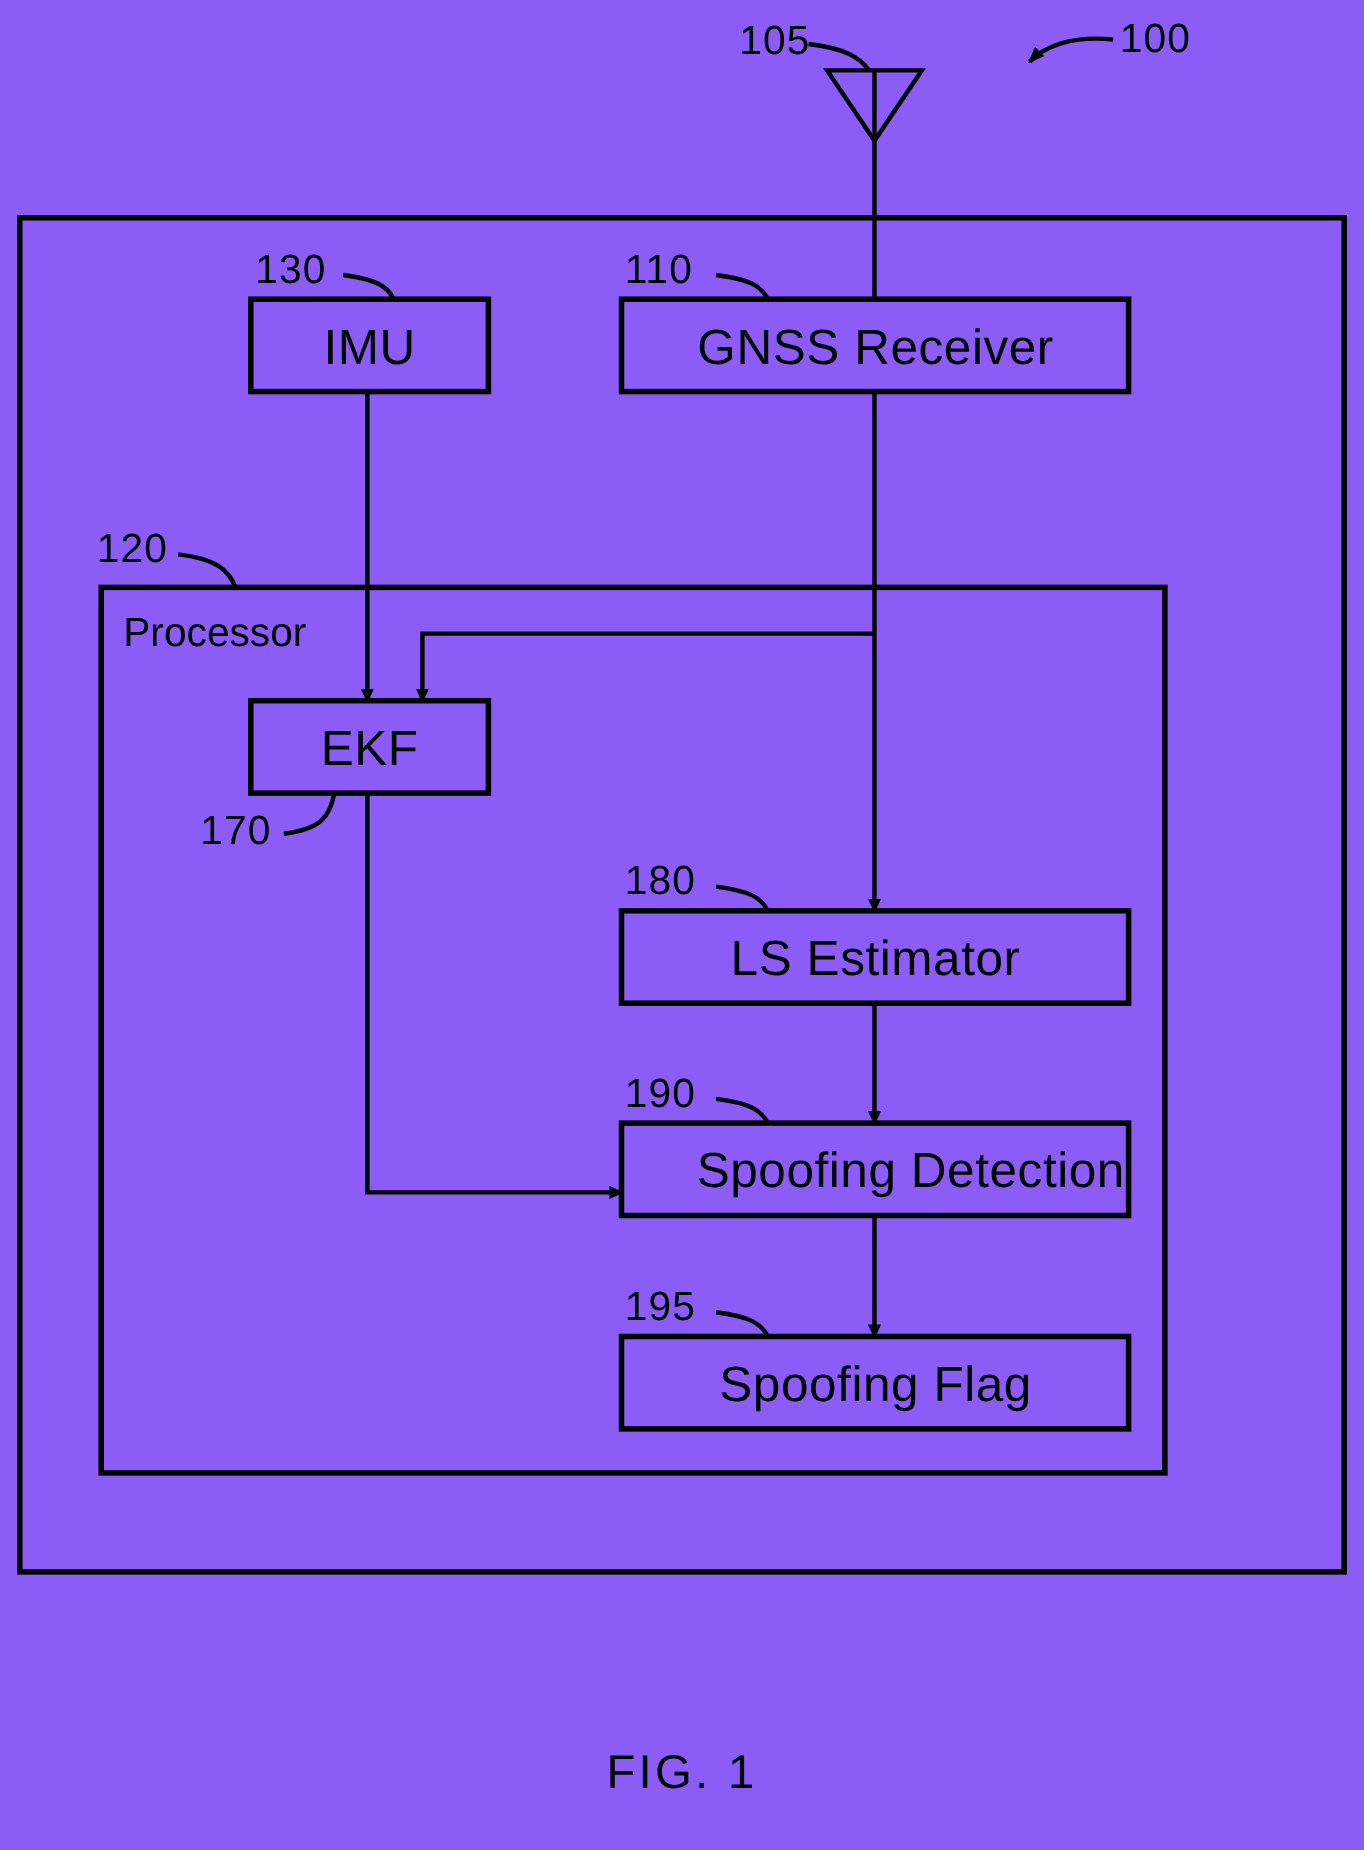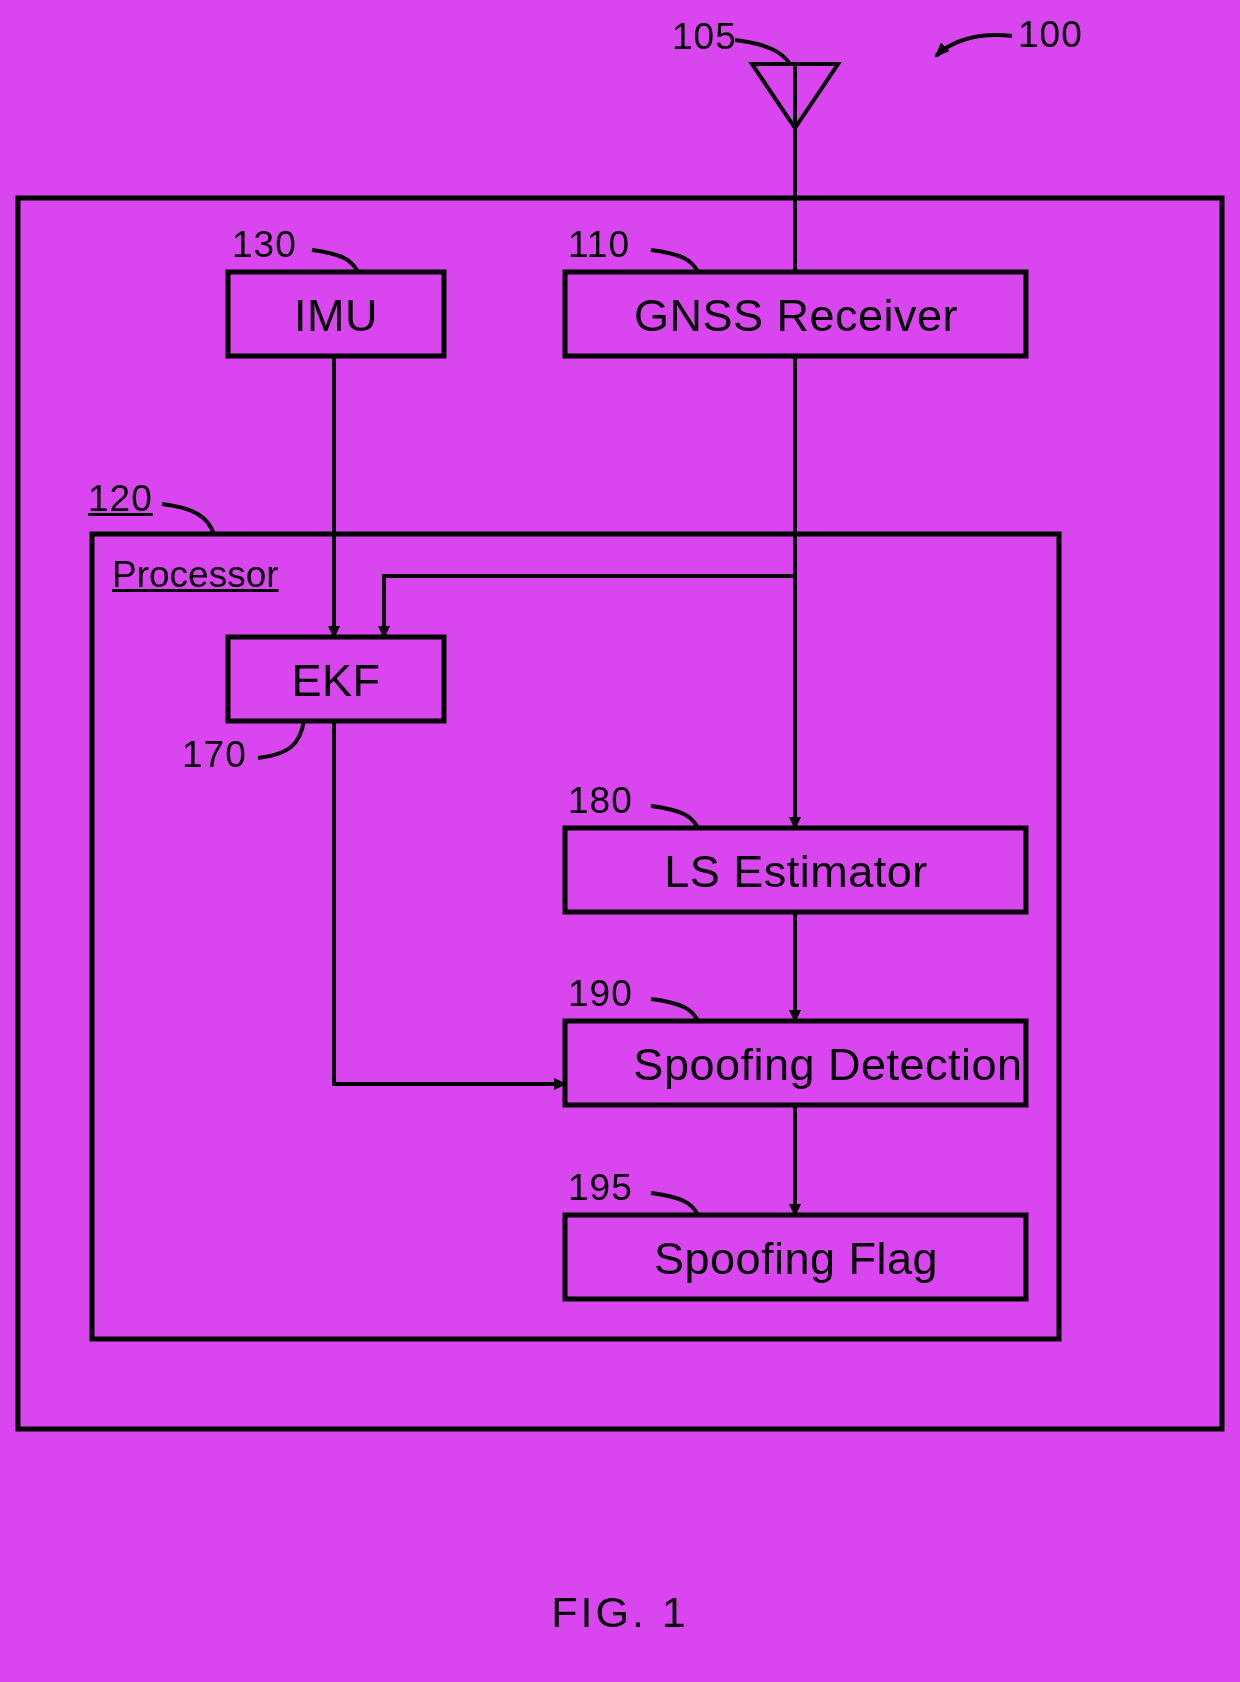--- a/index.html
+++ b/index.html
@@ -8,21 +8,21 @@
     background: #ffffff;
   }
   body {
     font-family: "Liberation Sans", sans-serif;
     color: #000000;
   }
   #figure-root {
     position: relative;
     width: 1240px;
     height: 1682px;
-    background: #d946ef;
+    background: #8b5cf6;
     overflow: hidden;
   }
   svg.layer {
     position: absolute;
     left: 0;
     top: 0;
     width: 1240px;
     height: 1682px;
   }
   .txt {
@@ -117,31 +117,31 @@
   </svg>
 
   <div class="txt ref-num" style="left:672px; top:18px;">105</div>
 
   <div class="txt ref-num" style="left:1018px; top:16px;">100</div>
 
   <div class="txt ref-num" style="left:232px; top:226px;">130</div>
 
   <div class="txt ref-num" style="left:568px; top:226px;">110</div>
 
-  <div class="txt ref-num" style="left:88px; top:480px;text-decoration:underline;">120</div>
+  <div class="txt ref-num" style="left:88px; top:480px;">120</div>
 
   <div class="txt ref-num" style="left:182px; top:736px;">170</div>
 
   <div class="txt ref-num" style="left:568px; top:782px;">180</div>
 
   <div class="txt ref-num" style="left:568px; top:975px;">190</div>
 
   <div class="txt ref-num" style="left:568px; top:1169px;">195</div>
 
-  <div class="txt proc-label" style="left:112px; top:556px;text-decoration:underline;">Processor</div>
+  <div class="txt proc-label" style="left:112px; top:556px;">Processor</div>
 
   <div class="txt box-label centered" style="left:336px; top:315px;">IMU</div>
 
   <div class="txt box-label centered" style="left:796px; top:315px;">GNSS Receiver</div>
 
   <div class="txt box-label centered" style="left:336px; top:680px;">EKF</div>
 
   <div class="txt box-label centered" style="left:796px; top:871px;text-align:center;">LS Estimator</div>
 
   <div class="txt box-label centered" style="left:828px; top:1064px;">Spoofing Detection</div>

